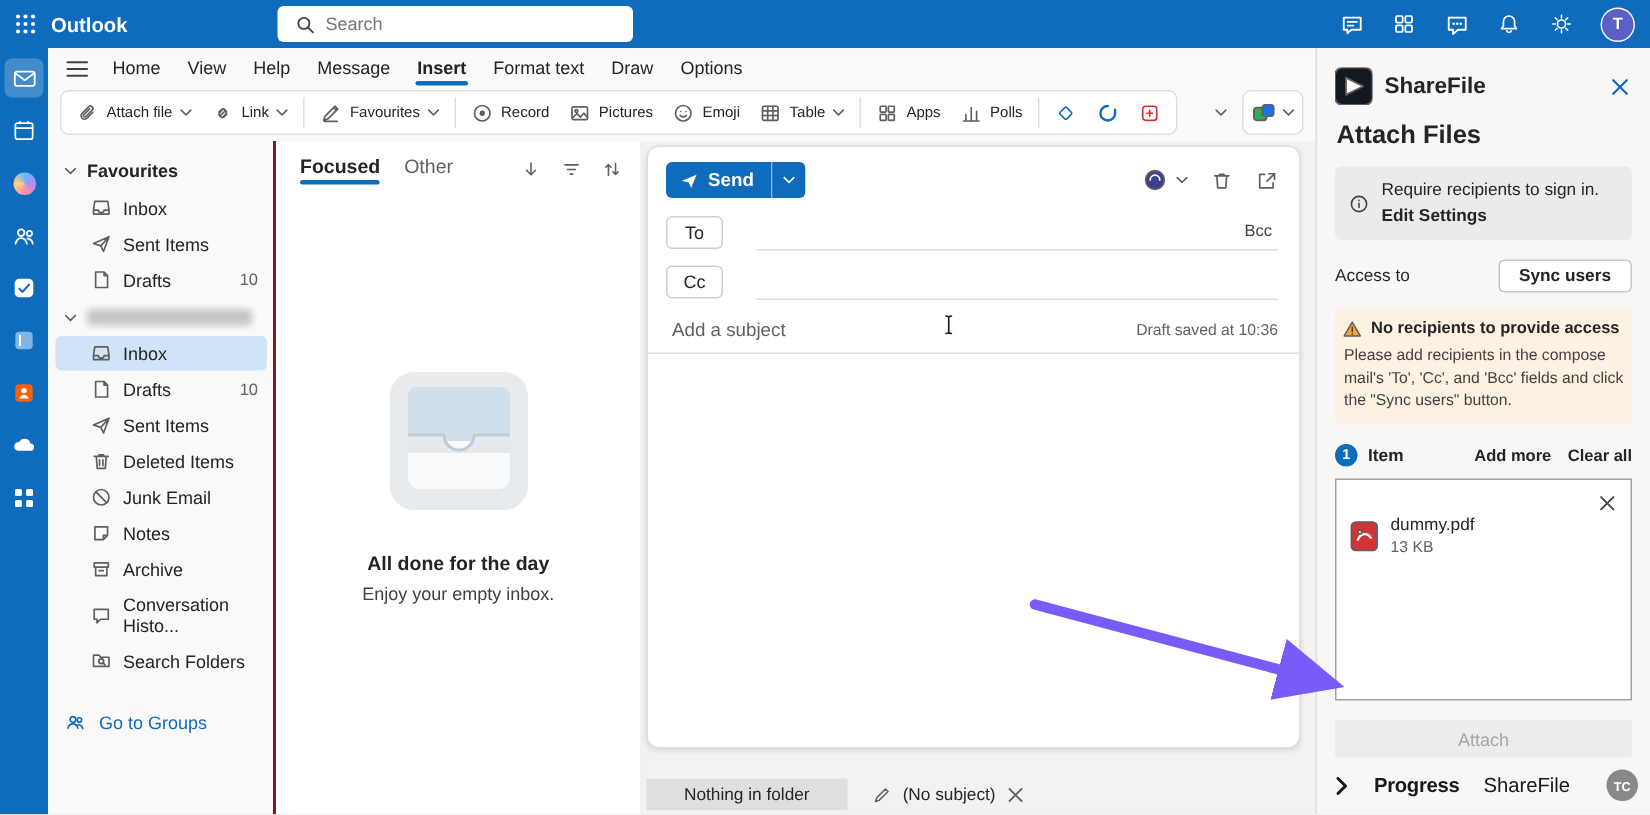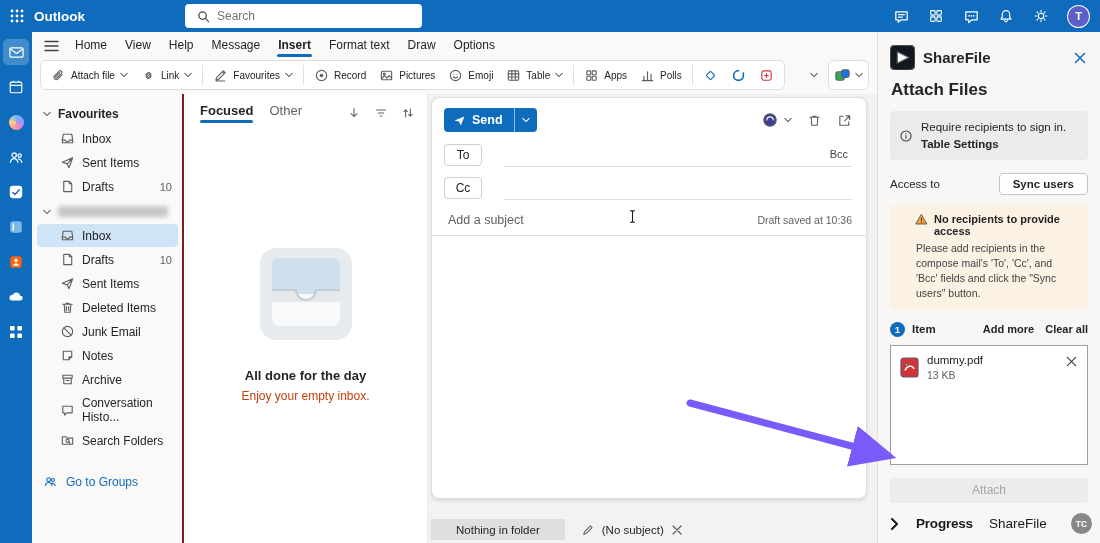--- a/index.html
+++ b/index.html
@@ -71,21 +71,21 @@
   .list-col { width:246px; background:#fff; border-left:2px solid #7f1d1d; border-right:1px solid #edebe9;
               display:flex; flex-direction:column; flex:0 0 auto; }
   .list-head { display:flex; align-items:center; padding:9px 12px 5px 16px; gap:16px; }
   .ltab { font-size:13px; color:#616161; position:relative; padding-bottom:5px; cursor:pointer; }
   .ltab.active { color:#242424; font-weight:700; }
   .ltab.active::after { content:""; position:absolute; left:0; right:0; bottom:0; height:3px; border-radius:2px; background:#0f6cbd; }
   .list-tools { margin-left:auto; display:flex; gap:13px; align-items:center; }
   .list-tools .ic { cursor:pointer; }
   .empty { flex:1; display:flex; flex-direction:column; align-items:center; padding-top:118px; }
   .empty-title { font-weight:700; font-size:13px; margin-top:26px; }
-  .empty-sub { font-size:12px; color:#c2410c; margin-top:6px; }
+  .empty-sub { font-size:12px; color:#404040; margin-top:6px; }
 
   
   .compose-col { flex:1; position:relative; padding:3px 10px 44px 3px; background:#f3f2f1; min-width:0; }
   .compose-card { background:#fff; border:1px solid #e1dfdd; border-radius:8px; height:100%;
                   box-shadow:0 1.6px 3.6px rgba(0,0,0,.1); display:flex; flex-direction:column; overflow:hidden; }
   .compose-toolbar { display:flex; align-items:center; padding:10px 14px 6px 12px; }
   .send-btn { display:flex; cursor:pointer; }
   .send-main { background:#0f6cbd; color:#fff; font-size:12.5px; font-weight:600; padding:5px 11px 5px 9px;
                border-radius:4px 0 0 4px; display:flex; gap:6px; align-items:center; }
   .send-caret { background:#0f6cbd; border-left:1px solid rgba(255,255,255,.55); border-radius:0 4px 4px 0;
@@ -118,30 +118,30 @@
   .sf-logo { width:25px; height:25px; }
   .panel-title { font-size:15px; font-weight:700; }
   .panel-close { margin-left:auto; cursor:pointer; padding:2px; }
   .panel-heading { font-size:17px; font-weight:600; padding:1px 13px 11px; }
   .info-box { background:#edebe9; margin:0 12px; border-radius:4px; padding:8px 9px; display:flex; gap:8px; }
   .info-texts { font-size:11.5px; line-height:1.45; }
   .info-link { font-weight:700; cursor:pointer; }
   .access-row { display:flex; align-items:center; margin:13px 12px 10px; font-size:11.5px;gap:16px; }
   .sync-btn { margin-left:auto; background:#fff; border:1px solid #c8c6c4; border-radius:4px; font-size:11.5px;
               font-weight:600; padding:4px 13px; color:#242424; cursor:pointer; font-family:"Liberation Sans",sans-serif; }
-  .warn-box { background:#fcf2e4; margin:0 12px; border-radius:4px; padding:8px 25px; }
+  .warn-box { background:#fcf2e4; margin:0 12px; border-radius:4px; padding:8px 5px; }
   .warn-title-row { display:flex; gap:6px; align-items:flex-start; font-size:11px; font-weight:700; }
   .warn-body { font-size:10.5px; color:#424242; line-height:1.42; margin-top:4px; padding-left:1px; }
   .items-row { display:flex; align-items:center; gap:7px; margin:13px 12px 8px; }
   .count-badge { width:15px; height:15px; border-radius:50%; background:#0f6cbd; color:#fff; font-size:9.5px;
                  display:flex; align-items:center; justify-content:center; font-weight:700; }
   .item-label { font-size:11.5px; font-weight:600; }
   .items-actions { margin-left:auto; display:flex; gap:11px; font-size:11px; font-weight:700; }
   .items-actions span { cursor:pointer; }
-  .file-card { background:#fff; border:1px solid #a19f9d; margin:0 12px; height:120px; position:relative; padding:8px 9px; }
+  .file-card { background:#fff; border:1px solid #a19f9d; margin:0 12px; height:148px; position:relative; padding:24px 9px; }
   .file-row { display:flex; gap:8px; }
   .file-name { font-size:11.5px; }
   .file-size { font-size:10.5px; color:#616161; margin-top:3px; }
   .file-x { position:absolute; top:10px; right:10px; cursor:pointer; }
   .attach-btn { margin:13px 12px 0; height:25px; background:#ececeb; color:#a8a6a4; display:flex; align-items:center;
                 justify-content:center; font-size:12px; border-radius:2px; border:none; width:calc(100% - 24px);
                 font-family:"Liberation Sans",sans-serif; }
   .panel-foot { position:absolute; bottom:9px; left:12px; right:8px; display:flex; align-items:center; }
   .brand-row { display:flex; align-items:center; gap:14px; font-size:13.5px; }
   .brand-progress { font-weight:800; color:#15191c; letter-spacing:-.2px; }
@@ -746,21 +746,21 @@
       <span class="ic">
         <svg width="14" height="14" viewBox="0 0 16 16">
             <g stroke="#424242" fill="none" stroke-width="1.2" stroke-linecap="round">
               <circle cx="8" cy="8" r="5.8"></circle>
               <path d="M8 7.4v3.3M8 5.2v.2"></path>
             </g>
           </svg>
       </span>
       <div class="info-texts">
         <div>Require recipients to sign in.</div>
-        <div class="info-link">Table Settings</div>
+        <div class="info-link">Edit Settings</div>
       </div>
     </div>
 
     <div class="access-row">
       <span>Access to</span>
       <button class="sync-btn">Sync users</button>
     </div>
 
     <div class="warn-box">
       <div class="warn-title-row">

